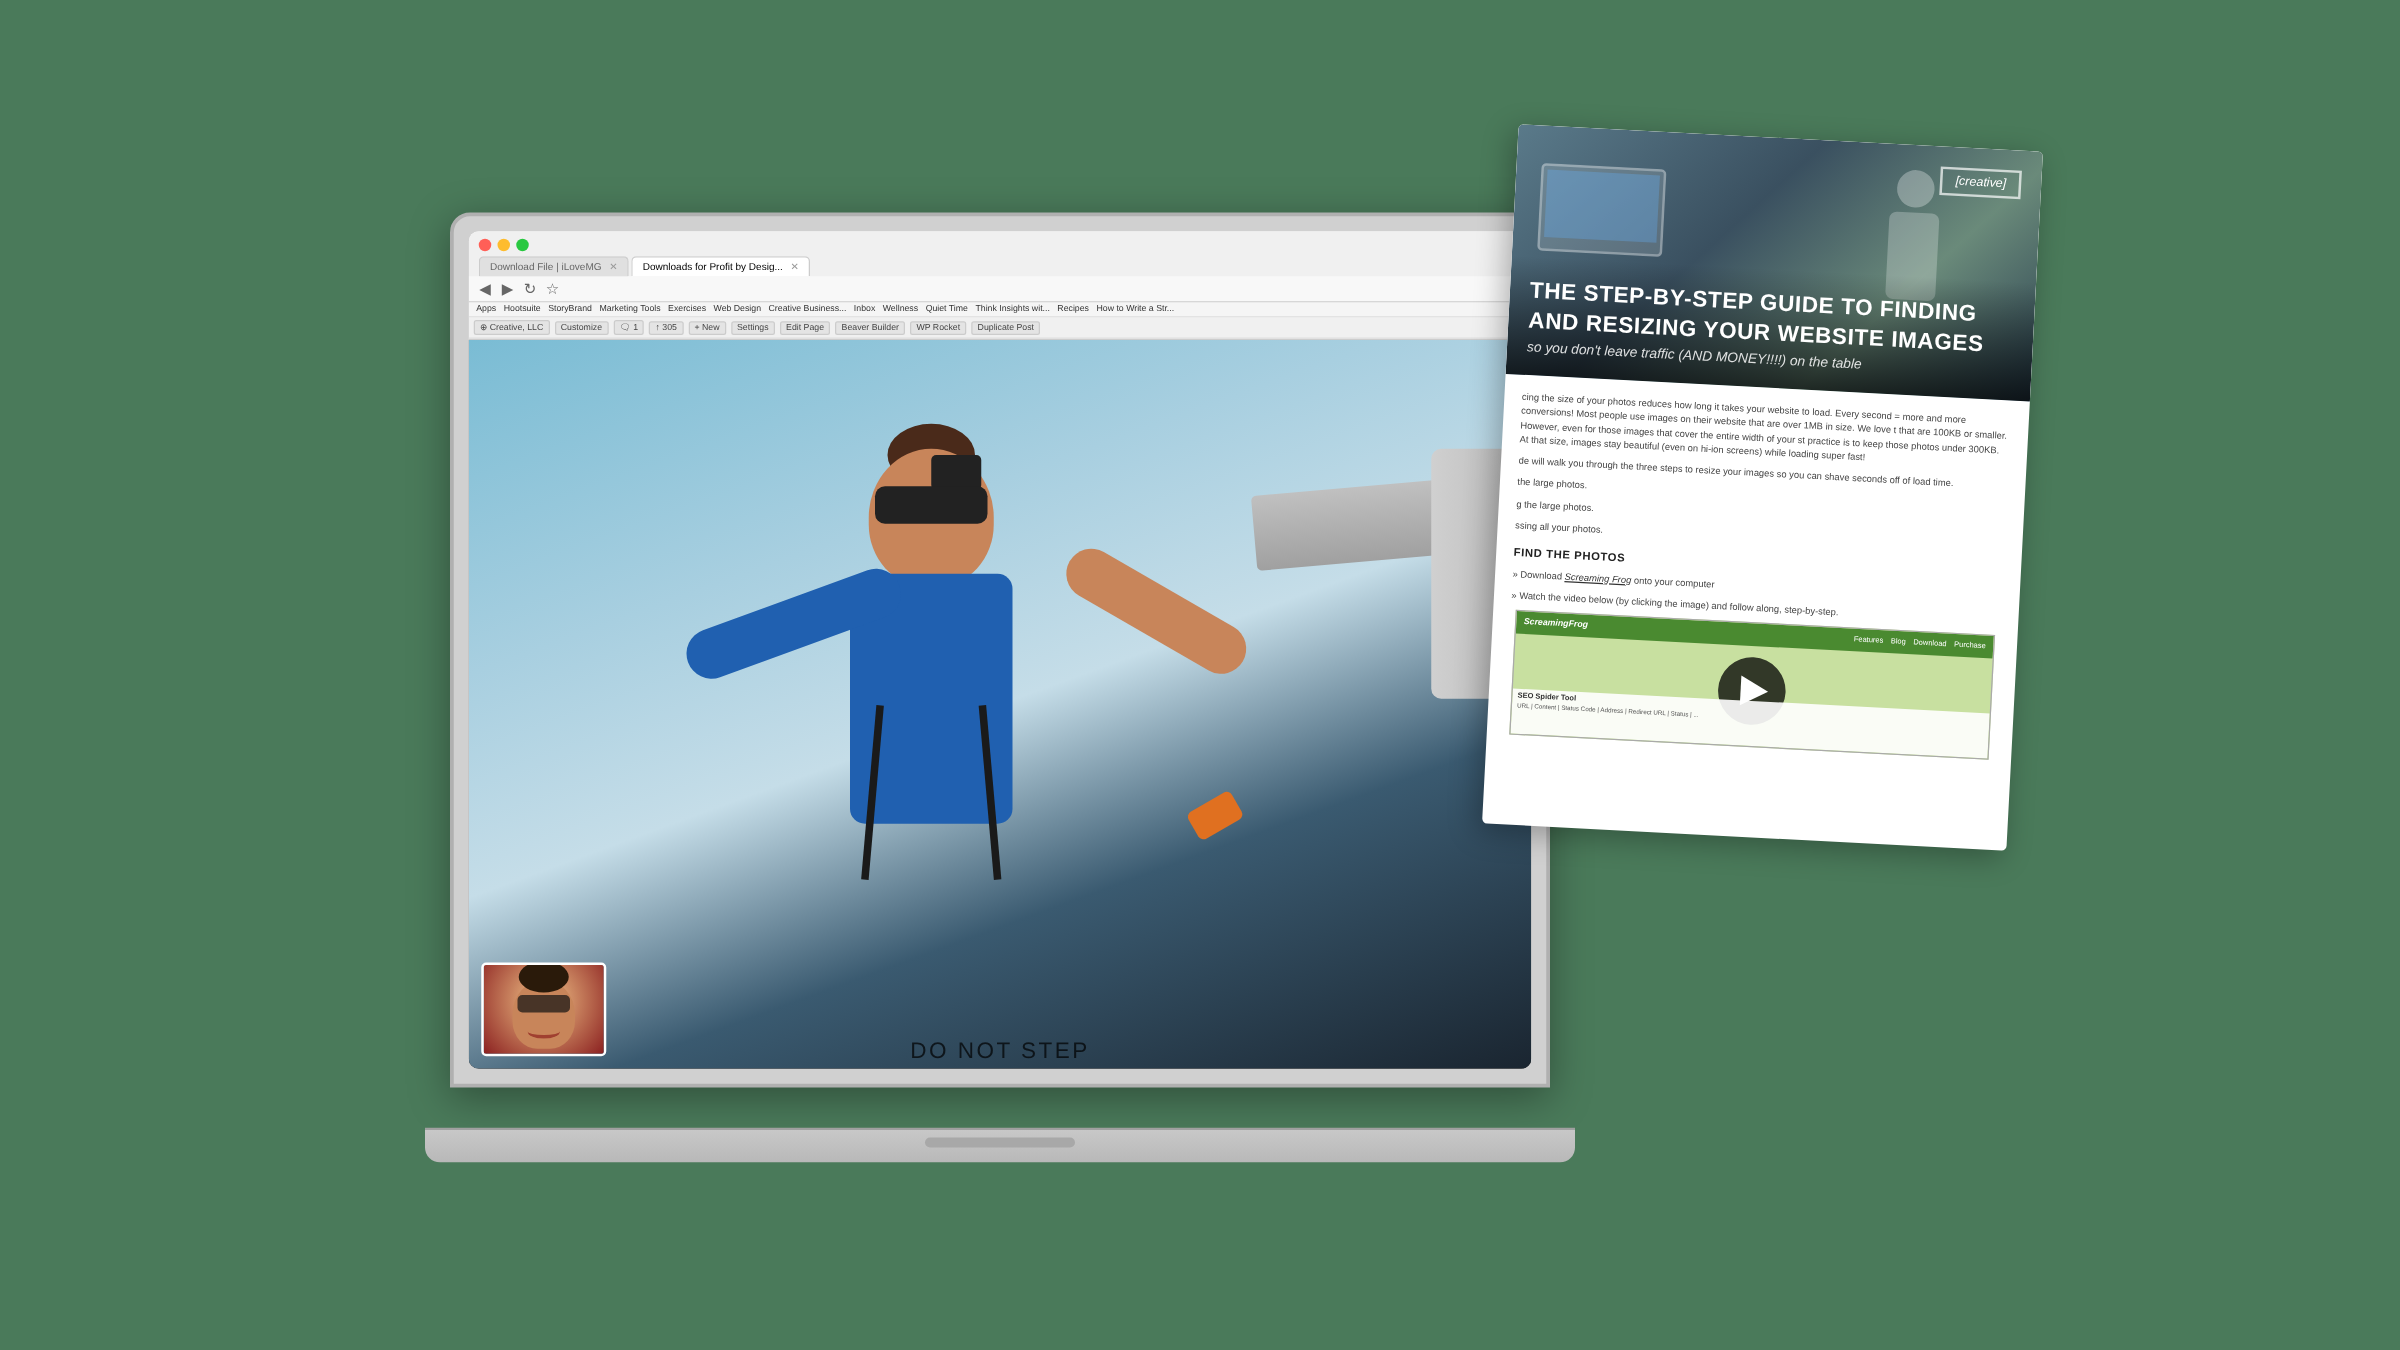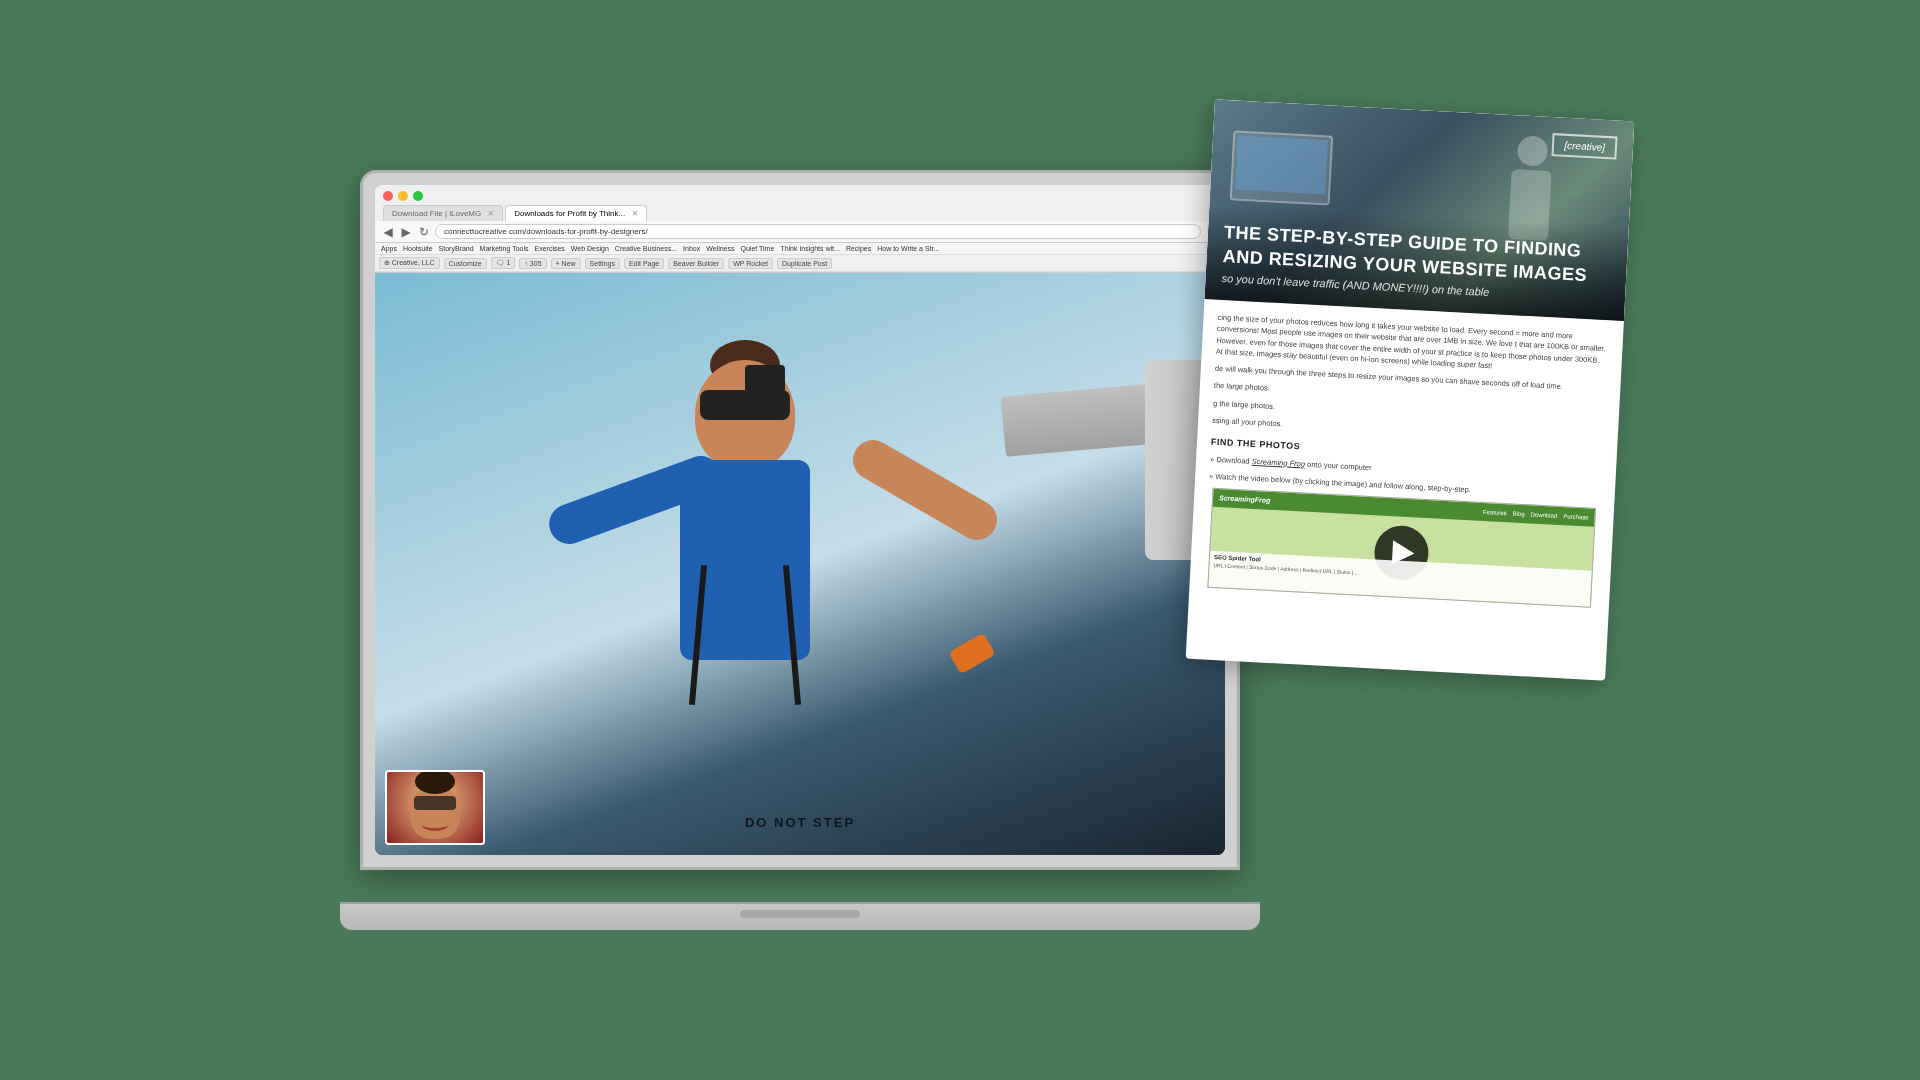--- a/index.html
+++ b/index.html
@@ -383,25 +383,25 @@
       right: 10px;
       width: 40px;
       height: 28px;
       background: #222;
       border-radius: 4px;
     }
 
     
     .do-not-step {
       position: absolute;
-      bottom: 25px;
+      bottom: 4px;
       left: 50%;
       transform: translateX(-50%);
-      font-size: 13px;
-      font-weight: bold;
+      font-size: 18px;
+      font-weight: normal;
       color: rgba(0,0,0,0.7);
       letter-spacing: 2px;
     }
 
     
     .video-overlay {
       position: absolute;
       bottom: 10px;
       left: 10px;
       width: 100px;
@@ -696,32 +696,29 @@
               <div class="traffic-dot traffic-yellow"></div>
               <div class="traffic-dot traffic-green"></div>
             </div>
 
             <div class="browser-tabs">
               <div class="browser-tab inactive">
                 <span>Download File | iLoveMG</span>
                 <span class="browser-tab-close">✕</span>
               </div>
               <div class="browser-tab active">
-                <span>Downloads for Profit by Think...</span>
+                <span>Downloads for Profit by Desig...</span>
                 <span class="browser-tab-close">✕</span>
               </div>
             </div>
 
             <div class="browser-addressbar">
               <span class="nav-btn">◀</span>
               <span class="nav-btn">▶</span>
               <span class="nav-btn">↻</span>
-              <div class="address-input">
-                <span>connecttocreative.com/downloads-for-profit-by-designers/</span>
-              </div>
               <span class="nav-btn">☆</span>
             </div>
 
             <div class="browser-bookmarks">
               <span class="bookmark-item">Apps</span>
               <span class="bookmark-item">Hootsuite</span>
               <span class="bookmark-item">StoryBrand</span>
               <span class="bookmark-item">Marketing Tools</span>
               <span class="bookmark-item">Exercises</span>
               <span class="bookmark-item">Web Design</span>

